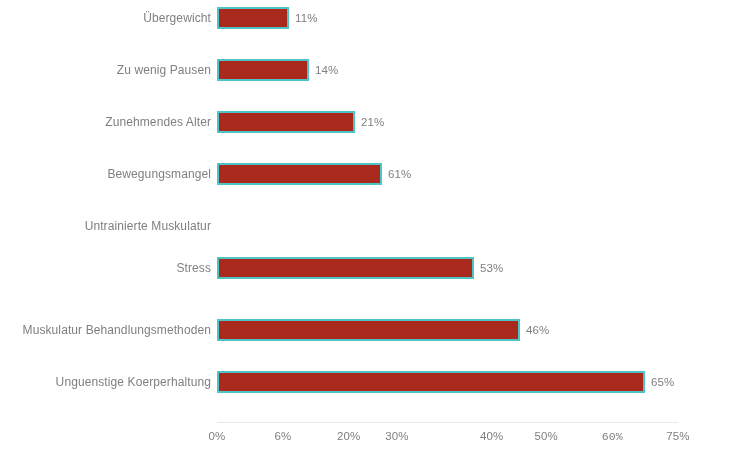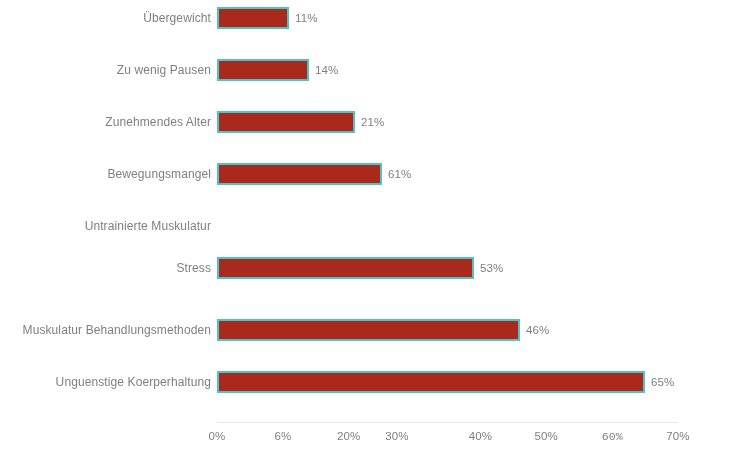--- a/index.html
+++ b/index.html
@@ -158,19 +158,19 @@
         </div>
       </div>
     </div>
 
   <div id="x-axis"></div>
   <div id="x-tick-labels">
       <div class="tick-label" style="left: 194px;">0%</div>
       <div class="tick-label" style="left: 259.857px;">6%</div>
       <div class="tick-label" style="left: 325.714px;">20%</div>
       <div class="tick-label" style="left: 374px;">30%</div>
-      <div class="tick-label" style="left: 457.429px;">40%</div>
+      <div class="tick-label" style="left: 457.429px; text-align: right;">40%</div>
       <div class="tick-label" style="left: 523.286px;">50%</div>
       <div class="tick-label" style="left: 589.143px; font-family: Liberation Mono, monospace;">60%</div>
-      <div class="tick-label" style="left: 655px;">70%</div>
+      <div class="tick-label" style="left: 655px;">75%</div>
     </div>
 
 </div>
 
 </body></html>

